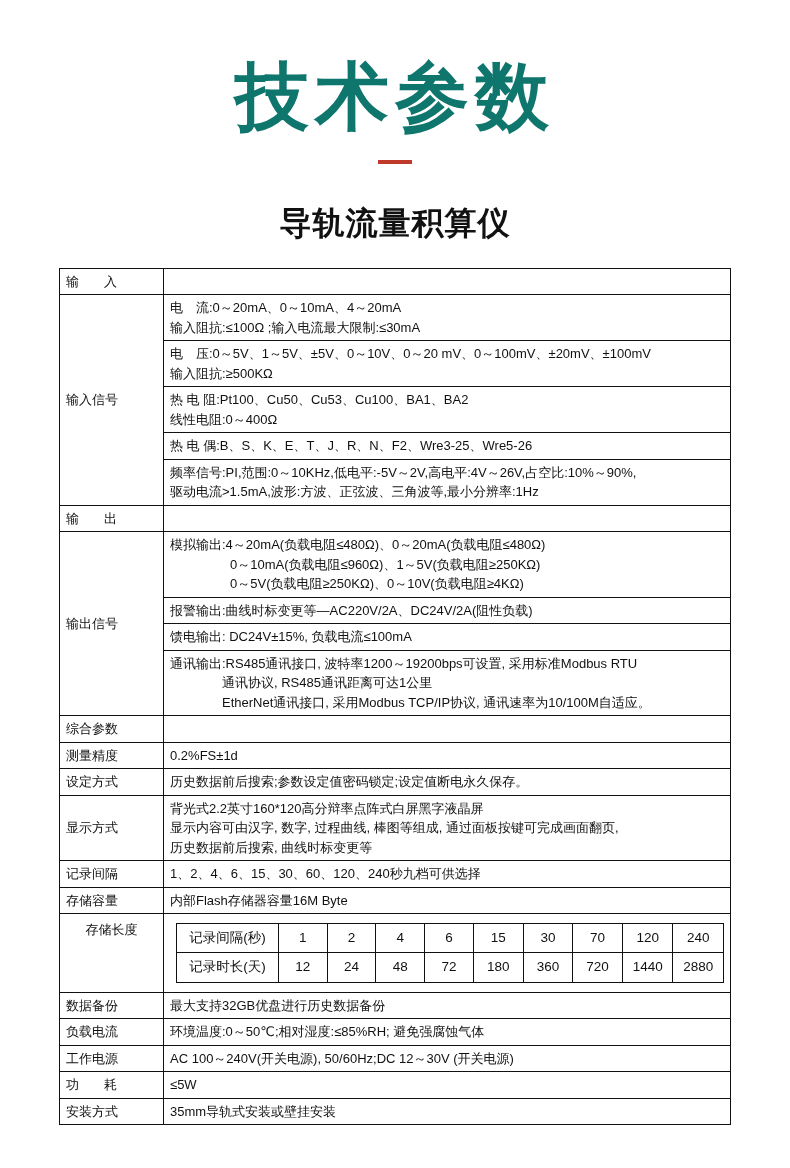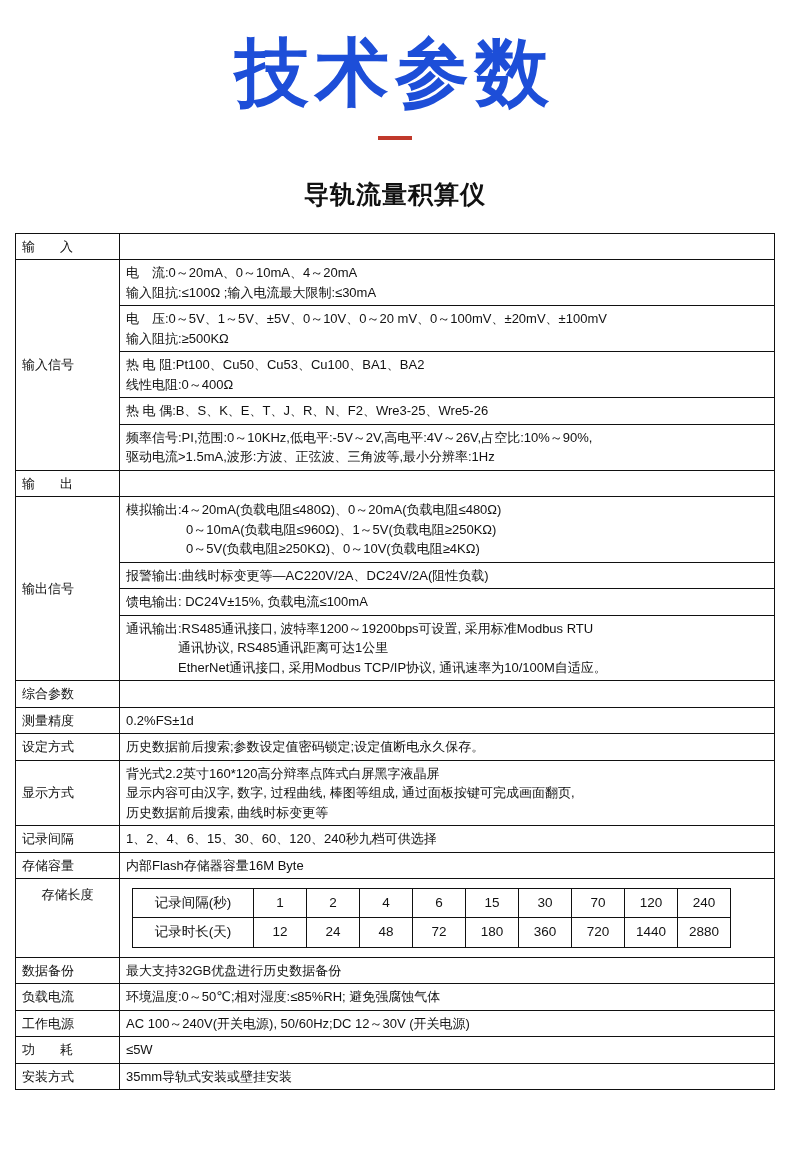--- a/index.html
+++ b/index.html
@@ -18,42 +18,42 @@
   .page {
     width: 790px;
     height: 1168px;
     position: relative;
   }
   .title {
     text-align: center;
     font-size: 74px;
     font-weight: bold;
     letter-spacing: 6px;
-    color: #1d4ed8;
-    margin-top: 34px;
+    color: #0f766e;
+    margin-top: 58px;
     line-height: 1.05;
     font-family: "DejaVu Sans", "Liberation Sans", sans-serif;
   }
   .title-rule {
     width: 34px;
     height: 4px;
     background: #c0392b;
     margin: 24px auto 0 auto;
   }
   .subtitle {
     text-align: center;
-    font-size: 25px;
+    font-size: 32px;
     font-weight: bold;
     color: #111111;
     margin-top: 38px;
     letter-spacing: 1px;
   }
   table.spec {
     border-collapse: collapse;
-    width: 760px;
+    width: 672px;
     margin: 22px auto 0 auto;
     table-layout: fixed;
     font-size: 13px;
   }
   table.spec td {
     border: 1px solid #111111;
     padding: 3px 6px;
     vertical-align: middle;
     line-height: 1.5;
   }
@@ -86,21 +86,21 @@
   }
   table.inner td {
     border: 1px solid #111111;
     text-align: center;
     padding: 4px 0;
     width: 52px;
   }
   table.inner td.hdr {
     width: 104px;
     text-align: center;
-    padding: 4px 8px;
+    padding: 4px 0;
     white-space: nowrap;
   }
 </style>
 </head>
 <body>
 
 <div class="page">
 
   <div class="title">技术参数</div>
   <div class="title-rule"></div>

